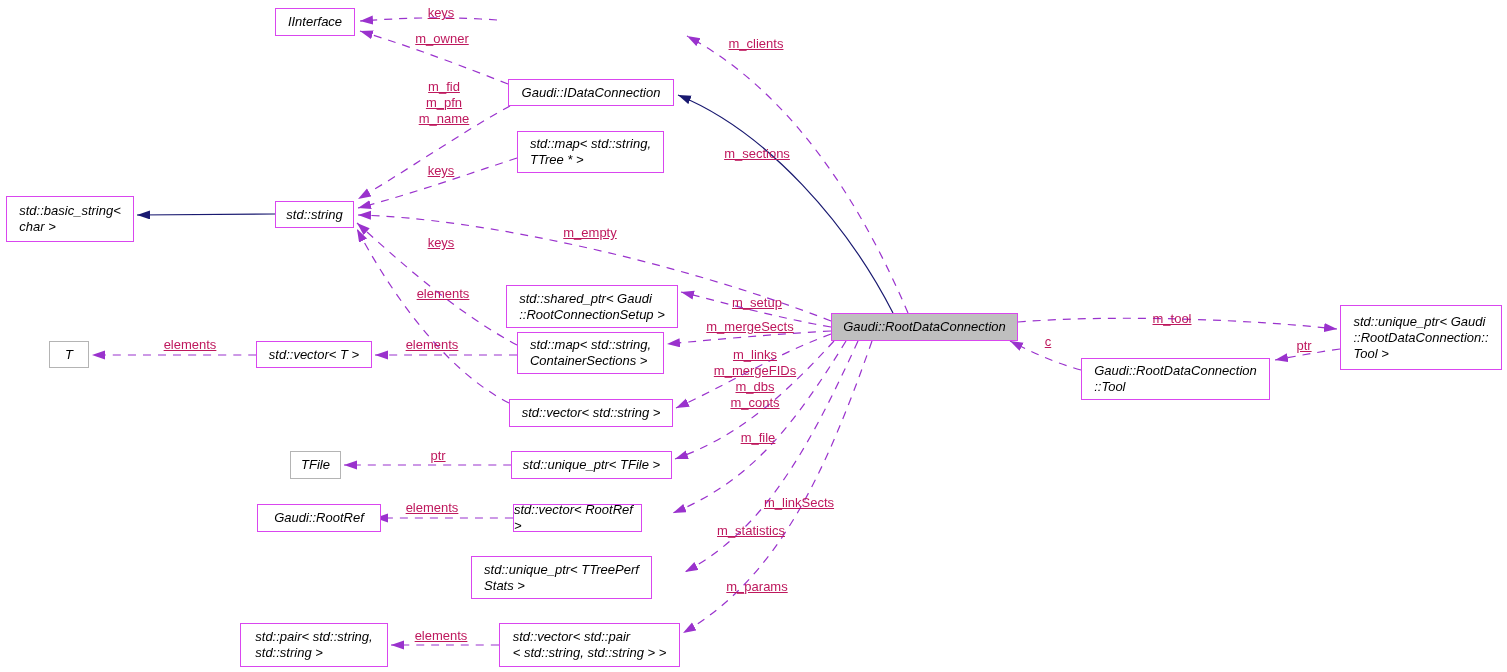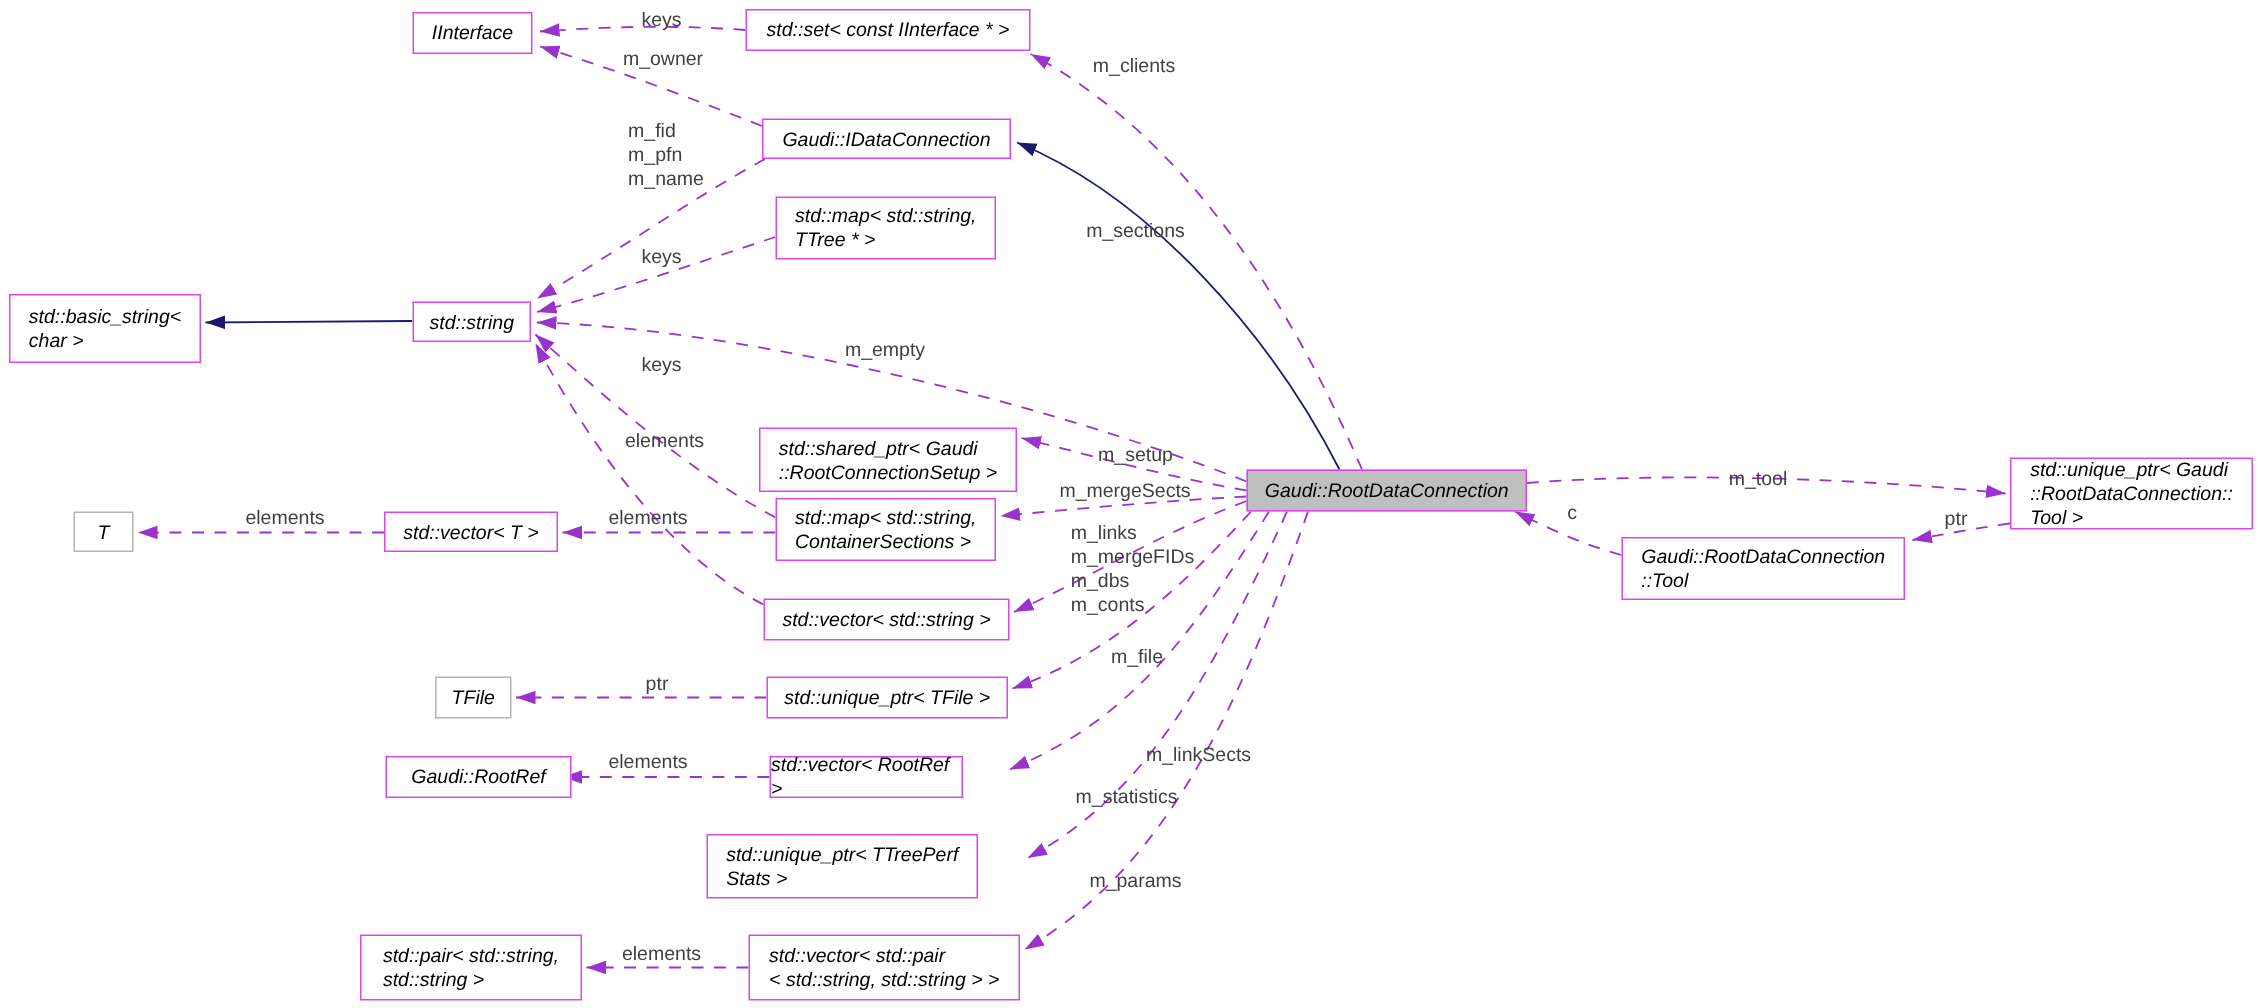--- a/index.html
+++ b/index.html
@@ -13,22 +13,22 @@
     position:absolute; box-sizing:border-box;
     background:#ffffff; border:1px solid #d946ef; color:#000;
     display:flex; align-items:center; justify-content:center;
     white-space:pre-line;
     font-size:13px; line-height:16px; cursor:pointer;font-style:italic;
   }
   .node.template { border-color:#b4b4b4; cursor:default; }
   .node.central  { background:#bfbfbf; border-width:1.5px; cursor:default; }
   .elabel {
     position:absolute; transform:translateX(-50%);
-    font-size:13px; line-height:16px; color:#404040;
-    text-align:left; white-space:pre-line; pointer-events:none;
+    font-size:13px; line-height:16px; color:#be185d;
+    text-align:center; white-space:pre-line; pointer-events:none;text-decoration:underline;
   }
 </style>
 </head>
 <body>
 
 <div id="canvas">
 
   <svg id="edges" width="1507" height="672" viewBox="0 0 1507 672">
     <defs>
       <marker id="arrow-p" markerUnits="userSpaceOnUse" markerWidth="14" markerHeight="10" refX="13" refY="4.5" orient="auto">
@@ -63,21 +63,20 @@
       <path d="M 1081 370 C 1052 362 1032 352 1010 341" marker-end="url(#arrow-p)"></path>
       <path d="M 1340 349 C 1318 352 1297 356 1275 360" marker-end="url(#arrow-p)"></path>
     </g>
     <g fill="none" stroke="#191970" stroke-width="1.2">
       <path d="M 275 214 L 137 215" marker-end="url(#arrow-b)"></path>
       <path d="M 893 313 C 848 225 768 132 678 95" marker-end="url(#arrow-b)"></path>
     </g>
   </svg>
 
   <div class="node" style="left:275px;top:8px;width:80px;height:28px;">IInterface</div>
-  <div class="node" style="left:497px;top:6px;width:190px;height:28px;">std::set&lt; const IInterface * &gt;</div>
   <div class="node" style="left:508px;top:79px;width:166px;height:27px;">Gaudi::IDataConnection</div>
   <div class="node" style="left:517px;top:131px;width:147px;height:42px;">std::map&lt; std::string,
 TTree * &gt;</div>
   <div class="node" style="left:6px;top:196px;width:128px;height:46px;">std::basic_string&lt;
 char &gt;</div>
   <div class="node" style="left:275px;top:201px;width:79px;height:27px;">std::string</div>
   <div class="node" style="left:506px;top:265px;width:172px;height:43px;margin-top:20px;">std::shared_ptr&lt; Gaudi
 ::RootConnectionSetup &gt;</div>
   <div class="node template" style="left:49px;top:341px;width:40px;height:27px;">T</div>
   <div class="node" style="left:256px;top:341px;width:116px;height:27px;">std::vector&lt; T &gt;</div>
@@ -90,21 +89,21 @@
   <div class="node" style="left:513px;top:504px;width:129px;height:28px;">std::vector&lt; RootRef &gt;</div>
   <div class="node" style="left:471px;top:556px;width:181px;height:43px;">std::unique_ptr&lt; TTreePerf
 Stats &gt;</div>
   <div class="node" style="left:240px;top:623px;width:148px;height:44px;">std::pair&lt; std::string,
 std::string &gt;</div>
   <div class="node" style="left:499px;top:623px;width:181px;height:44px;">std::vector&lt; std::pair
 &lt; std::string, std::string &gt; &gt;</div>
   <div class="node central" style="left:831px;top:313px;width:187px;height:28px;">Gaudi::RootDataConnection</div>
   <div class="node" style="left:1081px;top:358px;width:189px;height:42px;">Gaudi::RootDataConnection
 ::Tool</div>
-  <div class="node" style="left:1340px;top:305px;width:162px;height:48px;">std::unique_ptr&lt; Gaudi
+  <div class="node" style="left:1340px;top:305px;width:162px;height:65px;">std::unique_ptr&lt; Gaudi
 ::RootDataConnection::
 Tool &gt;</div>
 
   <div class="elabel" style="left:441px;top:5px;">keys</div>
   <div class="elabel" style="left:442px;top:31px;">m_owner</div>
   <div class="elabel" style="left:756px;top:36px;">m_clients</div>
   <div class="elabel" style="left:444px;top:79px;">m_fid
 m_pfn
 m_name</div>
   <div class="elabel" style="left:757px;top:146px;">m_sections</div>

